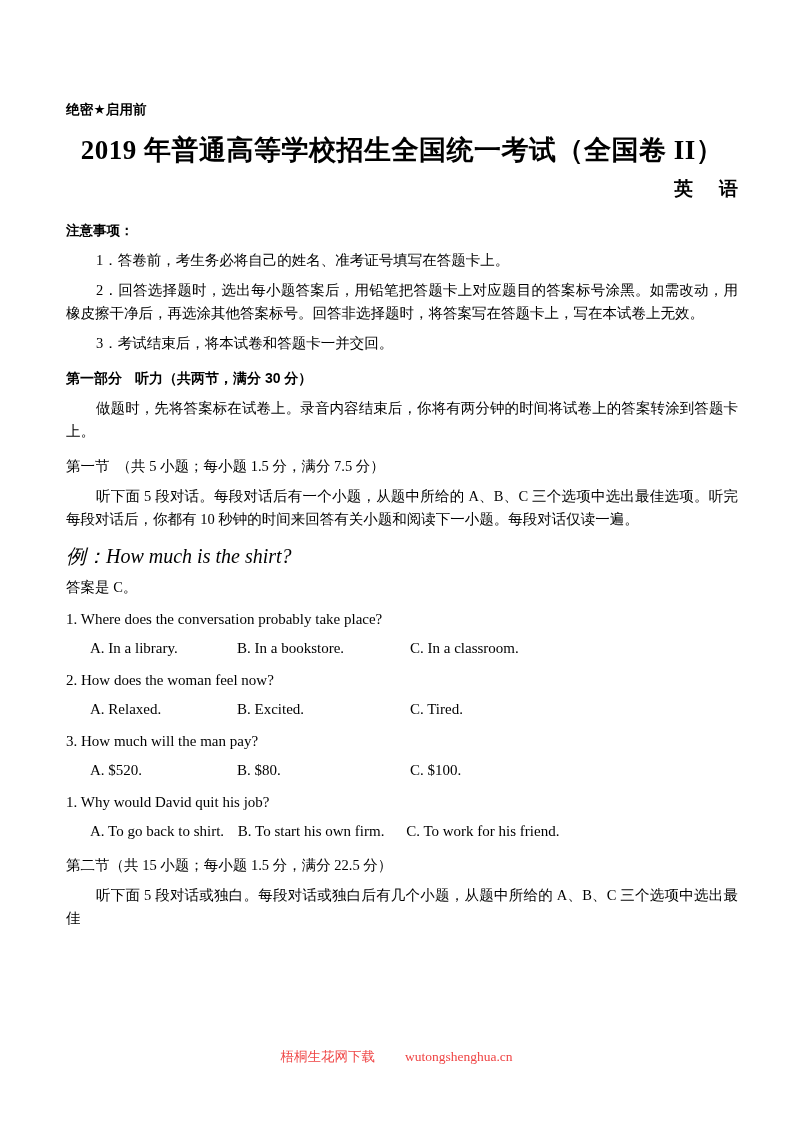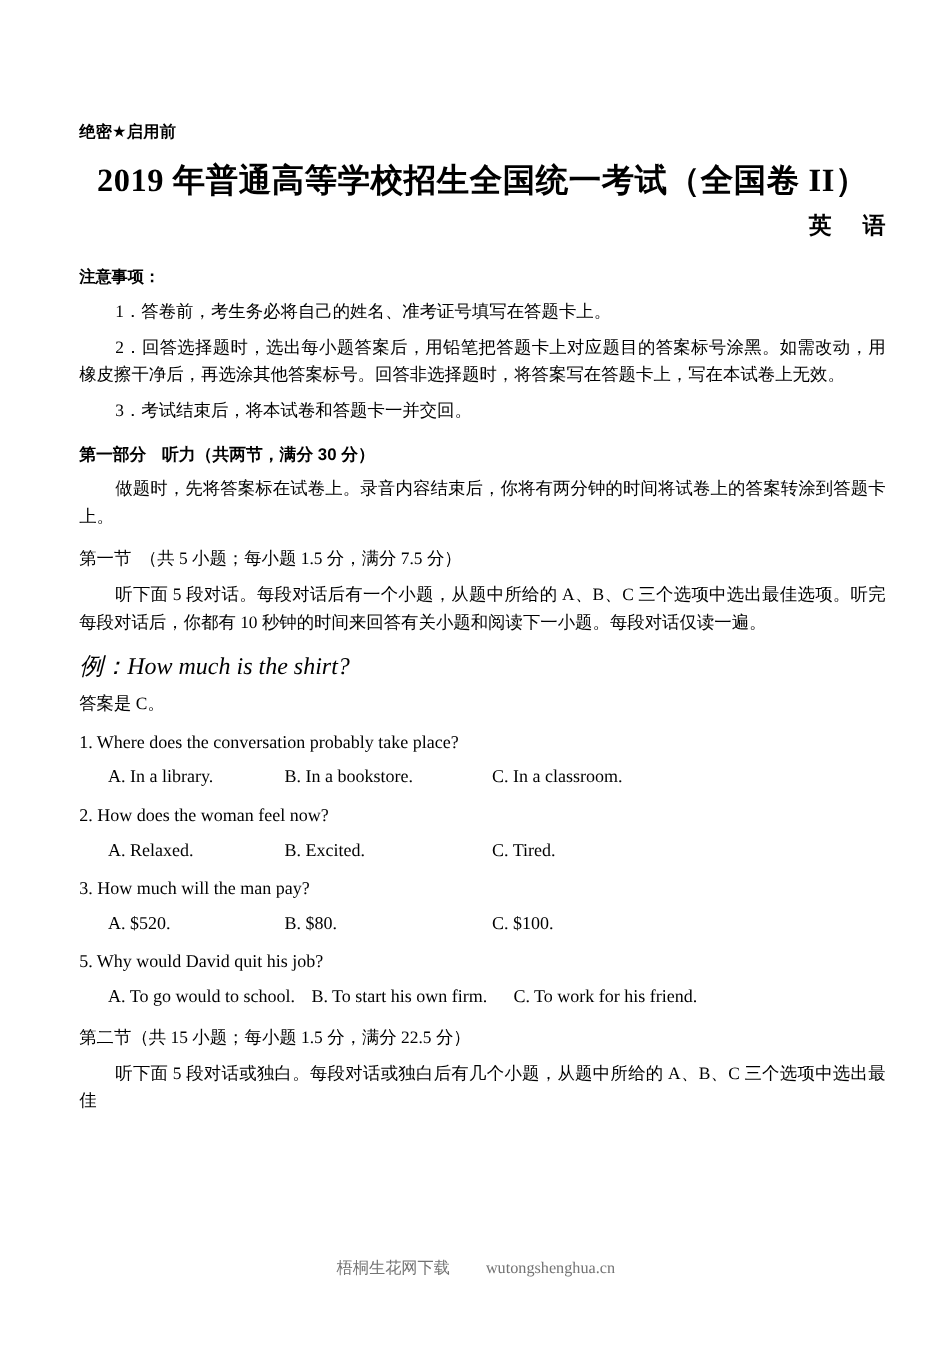--- a/index.html
+++ b/index.html
@@ -151,21 +151,21 @@
   .q-options.flow .opt-c { margin-left: 18px; }
   
   .footer {
     position: absolute;
     left: 0;
     right: 0;
     top: 1047px;
     text-align: center;
     font-size: 13.5px;
     line-height: 20px;
-    color: #737373;
+    color: #ef4444;
   }
   .footer .fgap {
     display: inline-block;
     width: 30px;
   }
 </style>
 </head>
 <body>
 
 <div class="page">
@@ -225,23 +225,23 @@
       <div class="q-stem">3. How much will the man pay?</div>
       <div class="q-options">
         <span class="opt opt-a">A. $520.</span>
         <span class="opt opt-b">B. $80.</span>
         <span class="opt opt-c">C. $100.</span>
       </div>
     </div>
 
 
     <div class="question">
-      <div class="q-stem">5. Why would David quit his job?</div>
+      <div class="q-stem">1. Why would David quit his job?</div>
       <div class="q-options flow">
-        <span class="opt opt-a">A. To go would to school.</span>
+        <span class="opt opt-a">A. To go back to shirt.</span>
         <span class="opt opt-b">B. To start his own firm.</span>
         <span class="opt opt-c">C. To work for his friend.</span>
       </div>
     </div>
 
     <div class="section-heading">
       <span>第二节</span><span>（共 15 小题；每小题 1.5 分，满分 22.5 分）</span>
     </div>
 
     <div class="para-indent">听下面 5 段对话或独白。每段对话或独白后有几个小题，从题中所给的 A、B、C 三个选项中选出最佳</div>

